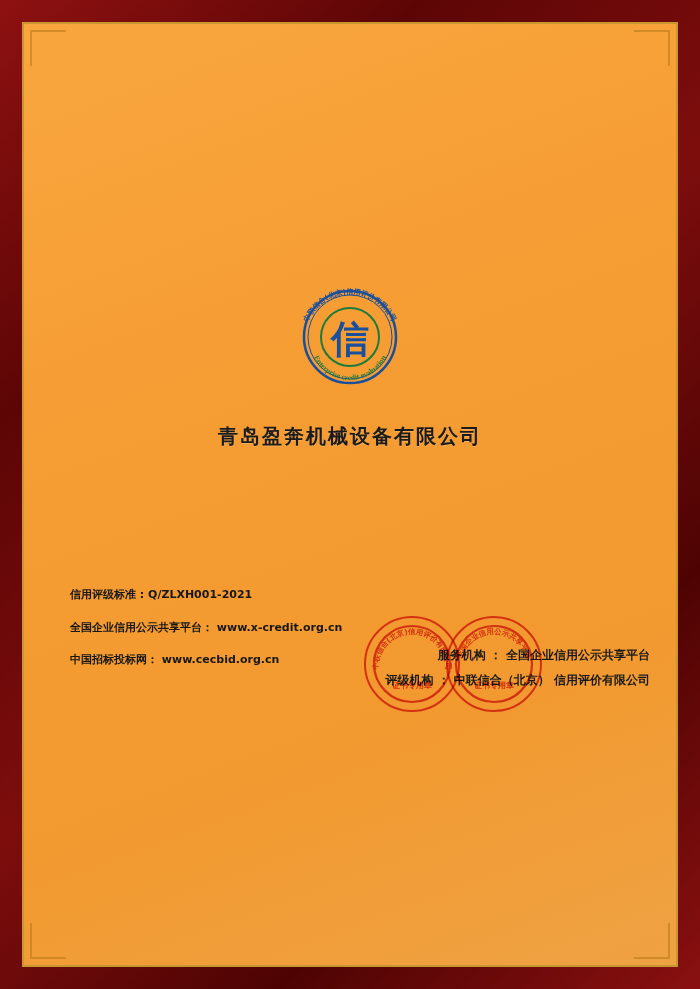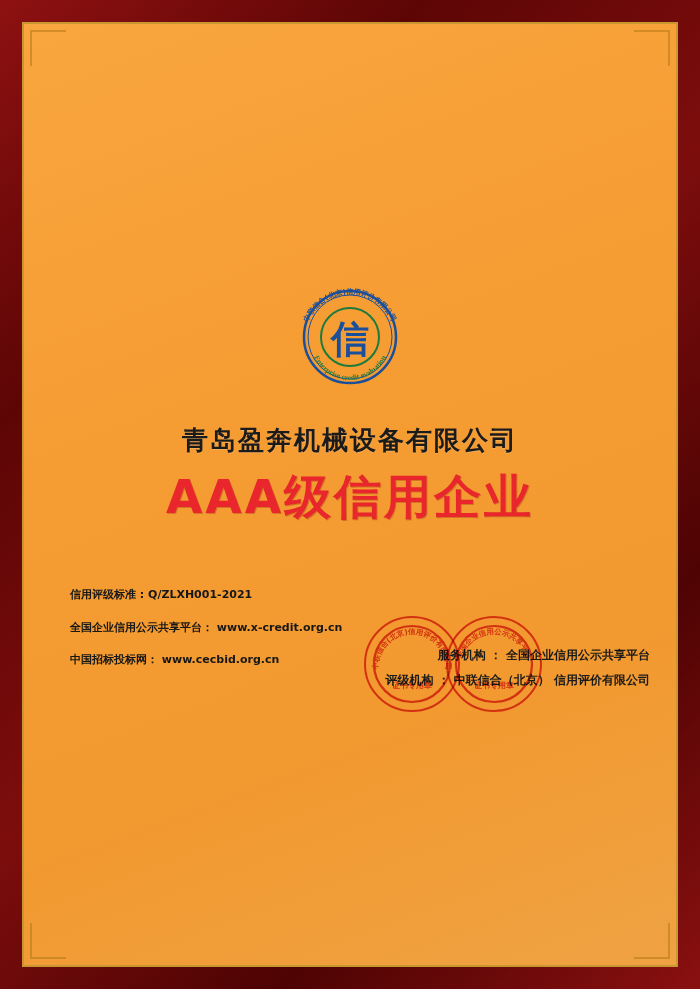--- a/index.html
+++ b/index.html
@@ -66,21 +66,21 @@
   .title-block {
     position: absolute;
     top: 400px;
     left: 0;
     right: 0;
     text-align: center;
   }
   .company-name {
     font-family: "DejaVu Sans", sans-serif;
     font-weight: bold;
-    font-size: 26px;
+    font-size: 20px;
     letter-spacing: 2px;
     color: #1b1b1b;
     line-height: 1.25;
     text-shadow: 0 1px 0 rgba(255,255,255,0.18);
   }
   .grade-title {
     margin-top: 14px;
     font-family: "DejaVu Sans", sans-serif;
     font-weight: bold;
     font-size: 47px;
@@ -177,21 +177,20 @@
           </text>
           <text font-family="Liberation Serif, serif" font-size="7.5" fill="#1f7a3d" font-weight="bold">
             <textPath href="#arcBot" startOffset="50%" text-anchor="middle">Enterprise credit evaluation</textPath>
           </text>
         </svg>
       </div>
     </div>
 
     <div class="title-block">
       <div class="company-name">青岛盈奔机械设备有限公司</div>
-      <div class="grade-title">AAA级信用企业</div>
     </div>
 
     <div class="info-block">
       <div class="info-line">信用评级标准 : Q/ZLXH001-2021</div>
       <div class="info-line link">全国企业信用公示共享平台： www.x-credit.org.cn</div>
       <div class="info-line link">中国招标投标网： www.cecbid.org.cn</div>
     </div>
 
     <div class="org-block">
       <div class="org-line">服务机构 ： 全国企业信用公示共享平台</div>

